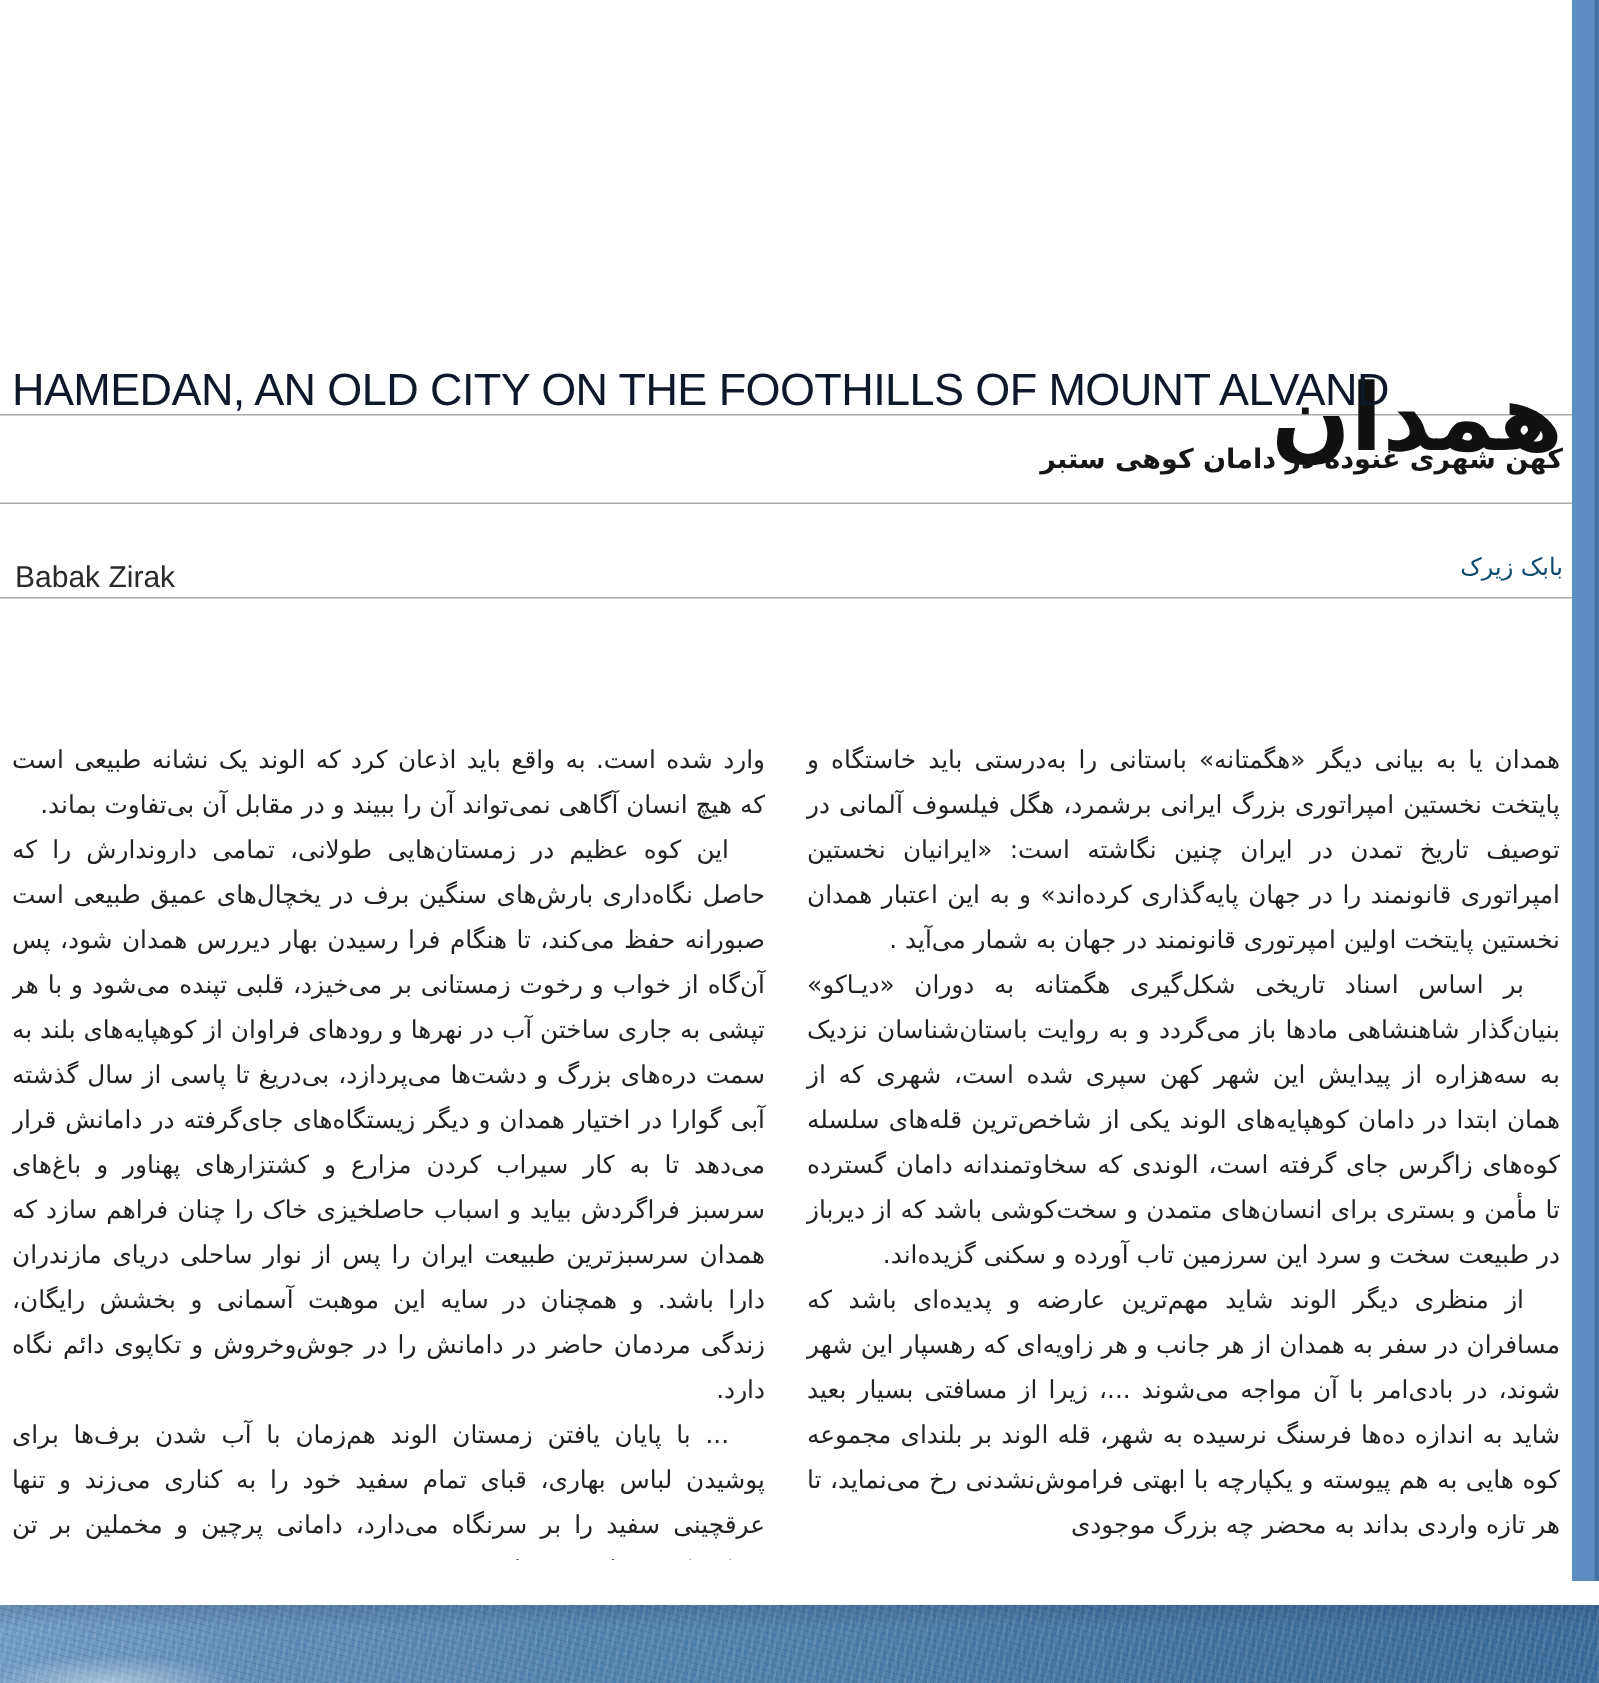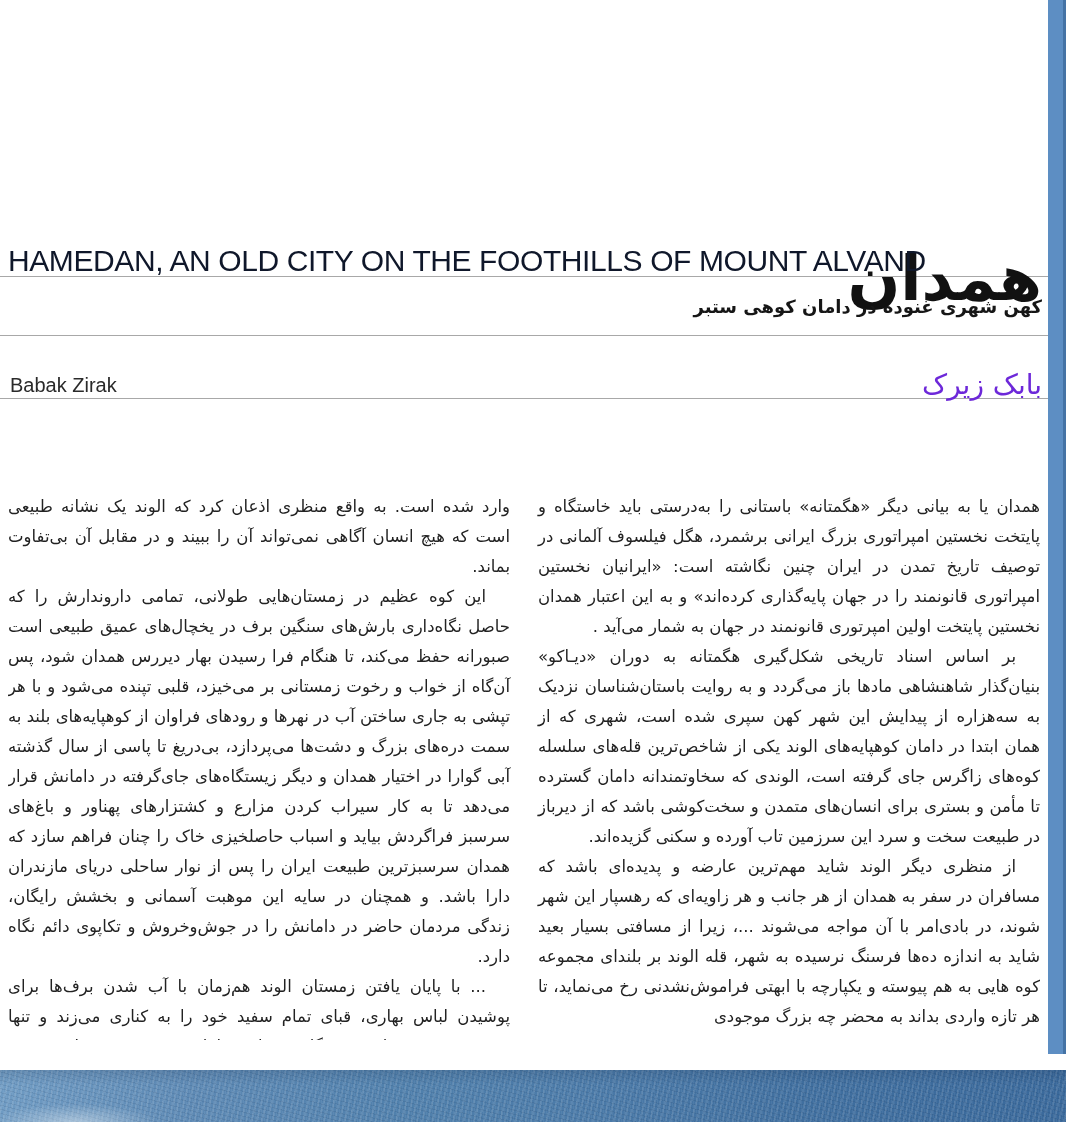--- a/index.html
+++ b/index.html
@@ -76,23 +76,23 @@
     font-family: "Liberation Sans", sans-serif;
     font-size: 20px;
     color: #2a2a2a;
     z-index: 2;
     text-align: center;
   }
 
   .author-fa {
     position: absolute;
     right: 24px; top: 368px;
-    font-size: 28px;
+    font-size: 16px;
     direction: rtl;
-    color: #6d28d9;
+    color: #0c4a6e;
     z-index: 2;
   }
 
   
   .article {
     position: absolute;
     left: 8px; top: 492px;
     width: 1032px; height: 548px;
     display: flex;
     direction: rtl;          
@@ -143,21 +143,21 @@
   <div class="author-en">Babak Zirak</div>
   <div class="author-fa">بابک زیرک</div>
 
   <div class="article">
     <div class="col">
       <p class="no-indent">همدان یا به بیانی دیگر «هگمتانه» باستانی را به‌درستی باید خاستگاه و پایتخت نخستین امپراتوری بزرگ ایرانی برشمرد، هگل فیلسوف آلمانی در توصیف تاریخ تمدن در ایران چنین نگاشته است: «ایرانیان نخستین امپراتوری قانونمند را در جهان پایه‌گذاری کرده‌اند» و به این اعتبار همدان نخستین پایتخت اولین امپرتوری قانونمند در جهان به شمار می‌آید .</p>
       <p>بر اساس اسناد تاریخی شکل‌گیری هگمتانه به دوران «دیـاکو» بنیان‌گذار شاهنشاهی مادها باز می‌گردد و به روایت باستان‌شناسان نزدیک به سه‌هزاره از پیدایش این شهر کهن سپری شده است، شهری که از همان ابتدا در دامان کوهپایه‌های الوند یکی از شاخص‌ترین قله‌های سلسله کوه‌های زاگرس جای گرفته است، الوندی که سخاوتمندانه دامان گسترده تا مأمن و بستری برای انسان‌های متمدن و سخت‌کوشی باشد که از دیرباز در طبیعت سخت و سرد این سرزمین تاب آورده و سکنی گزیده‌اند.</p>
       <p>از منظری دیگر الوند شاید مهم‌ترین عارضه و پدیده‌ای باشد که مسافران در سفر به همدان از هر جانب و هر زاویه‌ای که رهسپار این شهر شوند،  در بادی‌امر با آن مواجه می‌شوند ...، زیرا از مسافتی بسیار بعید شاید به اندازه ده‌ها فرسنگ نرسیده به شهر، قله الوند بر بلندای مجموعه کوه هایی به هم پیوسته  و یکپارچه با ابهتی فراموش‌نشدنی رخ می‌نماید، تا هر تازه واردی بداند به محضر چه بزرگ موجودی</p>
     </div>
     <div class="col">
-      <p class="no-indent">وارد شده است. به واقع منظری اذعان کرد که الوند یک نشانه طبیعی است که هیچ انسان آگاهی نمی‌تواند آن را ببیند و در مقابل آن بی‌تفاوت بماند.</p>
+      <p class="no-indent">وارد شده است. به واقع باید اذعان کرد که الوند یک نشانه طبیعی است که هیچ انسان آگاهی نمی‌تواند آن را ببیند و در مقابل آن بی‌تفاوت بماند.</p>
       <p>این کوه عظیم در زمستان‌هایی طولانی، تمامی داروندارش را که حاصل نگاه‌داری بارش‌های سنگین برف در یخچال‌های عمیق طبیعی است صبورانه حفظ می‌کند، تا هنگام فرا رسیدن بهار دیررس همدان شود، پس آن‌گاه از خواب و رخوت زمستانی بر می‌خیزد، قلبی تپنده می‌شود و با هر تپشی به جاری ساختن آب در نهرها و رودهای فراوان از کوهپایه‌های بلند به سمت دره‌های بزرگ و دشت‌ها می‌پردازد، بی‌دریغ تا پاسی از سال گذشته آبی گوارا در اختیار همدان و دیگر زیستگاه‌های جای‌گرفته در دامانش قرار می‌دهد تا  به کار سیراب کردن مزارع و کشتزارهای پهناور و باغ‌های سرسبز فراگردش بیاید و اسباب حاصلخیزی خاک را چنان فراهم سازد که همدان سرسبزترین طبیعت ایران را پس از نوار ساحلی دریای مازندران دارا باشد. و همچنان در سایه این موهبت آسمانی و بخشش رایگان، زندگی مردمان حاضر در دامانش را در جوش‌وخروش و تکاپوی دائم نگاه دارد.</p>
       <p>... با پایان یافتن زمستان الوند هم‌زمان با آب شدن برف‌ها  برای پوشیدن لباس بهاری، قبای تمام سفید خود را به کناری می‌زند و تنها عرقچینی سفید را بر سرنگاه می‌دارد، دامانی پرچین و مخملین بر تن می‌کند که به غایت سبز است</p>
     </div>
   </div>
 
   <div class="photo-strip"></div>
 
 </div>
 
 </body></html>

